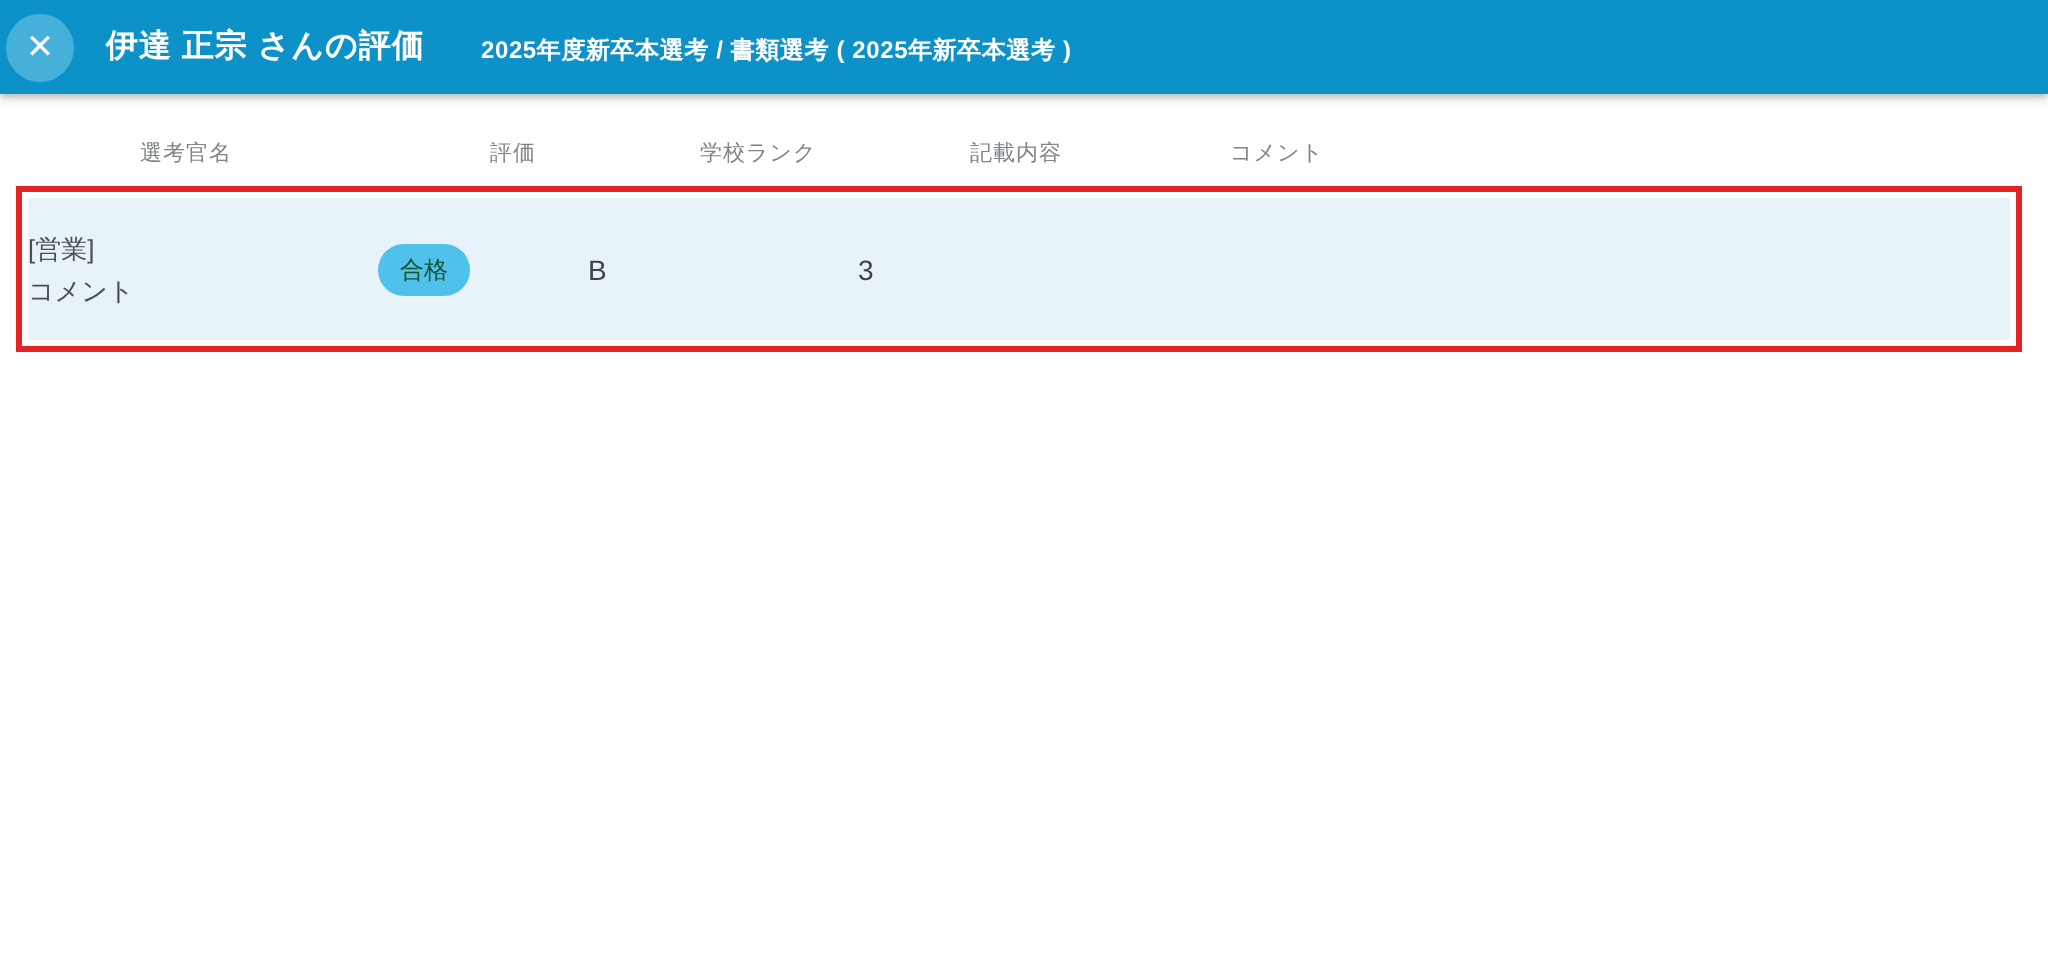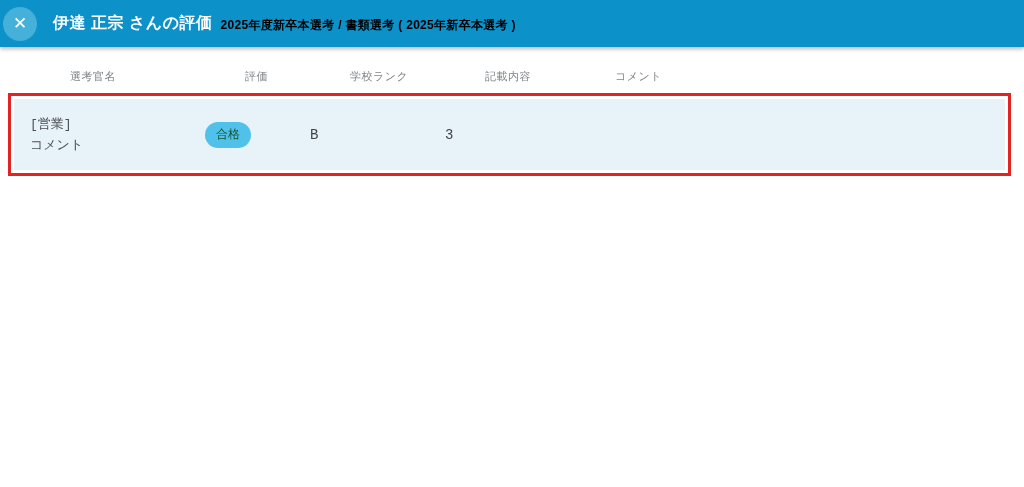--- a/index.html
+++ b/index.html
@@ -49,24 +49,24 @@
   }
   .header-title{
     color:#ffffff;
     font-size:16px;
     font-weight:600;
     margin-left:16px;
     letter-spacing:0.5px;
     white-space:nowrap;
   }
   .header-subtitle{
-    color:#000000;
+    color:#ffffff;
     font-size:12px;
     font-weight:600;
-    margin-left:8px;
+    margin-left:28px;
     margin-top:3px;
     letter-spacing:0.3px;
     white-space:nowrap;
   }
   
   .table-head{
     position:absolute;
     top:64px;left:0;right:13px;
     height:24px;
     display:grid;
@@ -90,22 +90,20 @@
     padding:3px;
     background:#ffffff;
     cursor:pointer;
   }
   .row-inner{
     width:100%;height:100%;
     background:var(--row-bg);
     display:grid;
     grid-template-columns:175px 105px 135px 130px 1fr;
     align-items:center;
-    padding-left:16px;
-    font-family:Liberation Mono, monospace;
   }
   .cell-name{
     font-size:13px;
     color:var(--cell-text);
     line-height:21px;
   }
   .badge{
     display:inline-block;
     background:var(--badge-bg);
     color:#14532d;

